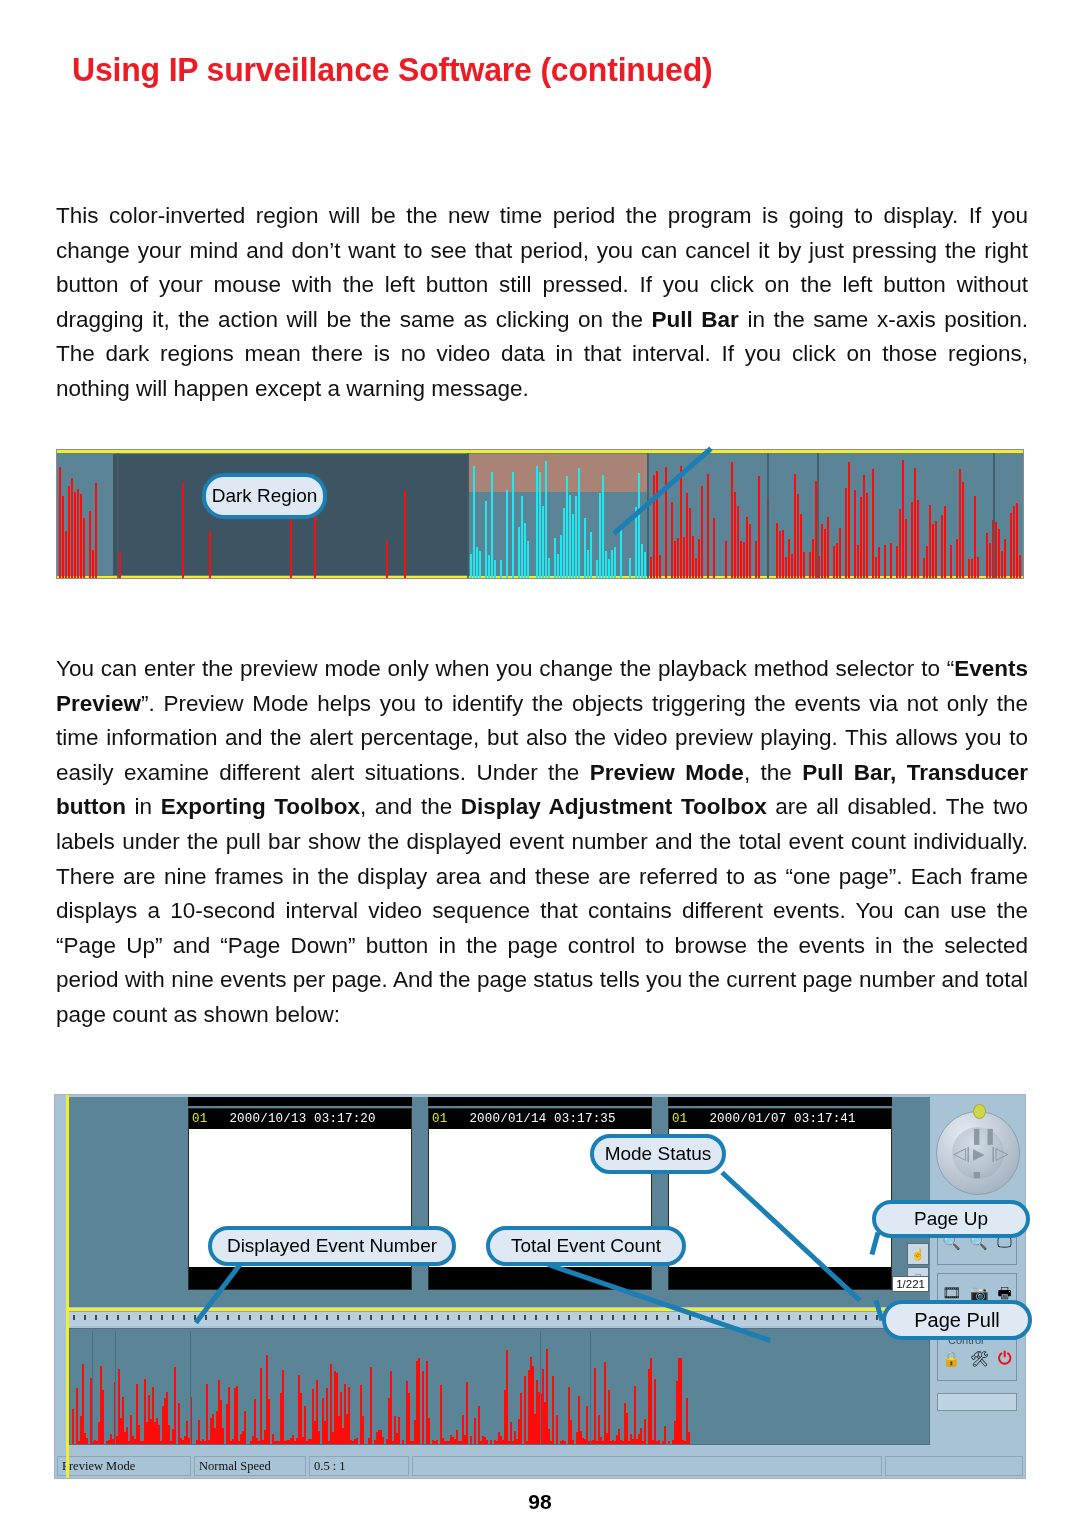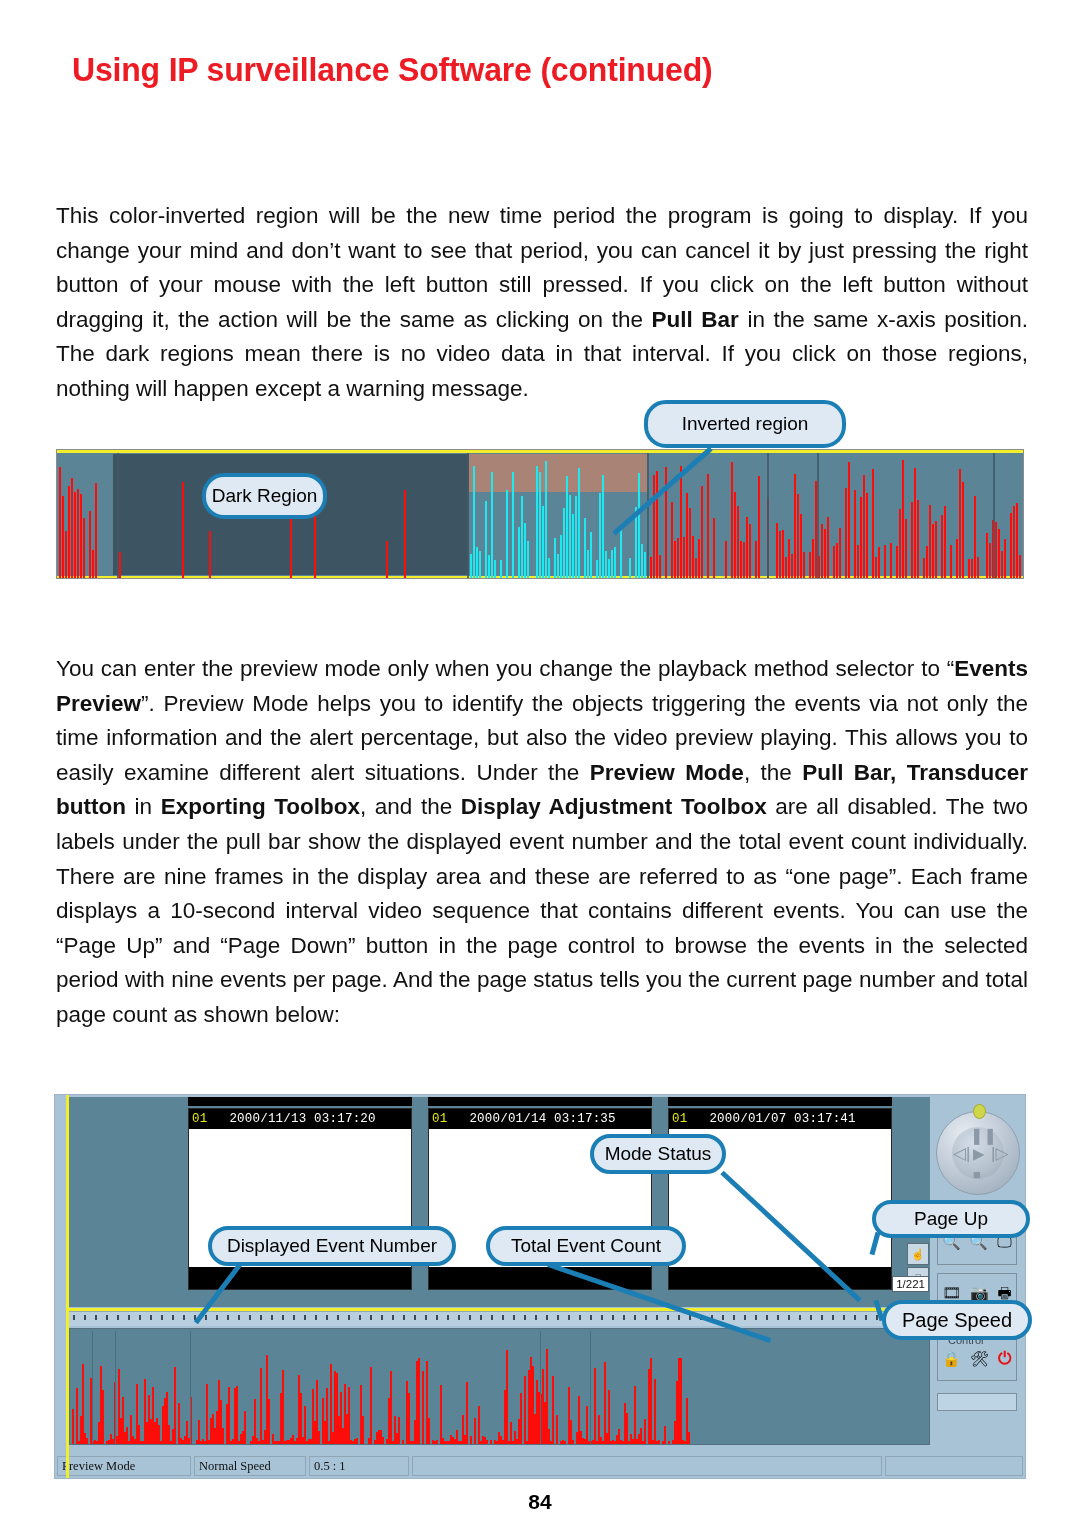--- a/index.html
+++ b/index.html
@@ -302,41 +302,38 @@
           <div class="bar" style="left:710px;height:125px;width:2px;background:#3f5b69;opacity:.85;"></div>
           <div class="bar" style="left:760px;height:125px;width:2px;background:#3f5b69;opacity:.85;"></div>
           <div class="bar" style="left:936px;height:125px;width:2px;background:#3f5b69;opacity:.85;"></div>
         </div>
     </div>
   </div>
   <div class="leader" id="lead-f1-inv" style="left: 711px; top: 445.5px; width: 128.973px; height: 5px; transform: rotate(138.772deg);"></div>
   <div class="callout" id="co-dark" style="left: 202px; top: 473px; width: 125px; height: 46px; font-size: 19px;">
       <span>Dark Region</span>
     </div>
-  <div class="callout" id="co-inv" style="left: 644px; top: 400px; width: 202px; height: 48px; font-size: 19px;">
-      <span>Inverted region</span>
-    </div>
 
 
   <div class="para" id="para2"><span>You can enter the preview mode only when you change the playback method selector to “</span><b>Events Preview</b><span>”. Preview Mode helps you to identify the objects triggering the events via not only the time information and the alert percentage, but also the video preview playing. This allows you to easily examine different alert situations. Under the </span><b>Preview Mode</b><span>, the </span><b>Pull Bar, Transducer button</b><span> in </span><b>Exporting Toolbox</b><span>, and the </span><b>Display Adjustment Toolbox</b><span> are all disabled. The two labels under the pull bar show the displayed event number and the total event count individually. There are nine frames in the display area and these are referred to as “one page”. Each frame displays a 10-second interval video sequence that contains different events. You can use the “Page Up” and “Page Down” button in the page control to browse the events in the selected period with nine events per page. And the page status tells you the current page number and total page count as shown below:</span></div>
 
   <div id="fig2">
 
     <div class="ybar"></div>
     <div class="ybar2"></div>
 
     <div class="displayarea">
       <div class="frametop" style="left:119px;"></div>
       <div class="frametop" style="left:359px;"></div>
       <div class="frametop" style="left:599px;"></div>
 
       <div class="frame" style="left:119px;">
         <div class="ts">
             <span class="ch">01</span>
-            <span>2000/11/13 03:17:20</span>
+            <span>2000/10/13 03:17:20</span>
           </div>
         <div class="body"></div>
         <div class="foot"></div>
       </div>
 
       <div class="frame" style="left:359px;">
         <div class="ts">
             <span class="ch">01</span>
             <span>2000/01/14 03:17:35</span>
           </div>
@@ -789,17 +786,17 @@
   <div class="callout" id="co-den" style="left: 208px; top: 1226px; width: 248px; height: 40px; font-size: 19px;">
       <span>Displayed Event Number</span>
     </div>
   <div class="callout" id="co-tec" style="left: 486px; top: 1226px; width: 200px; height: 40px; font-size: 19px;">
       <span>Total Event Count</span>
     </div>
   <div class="callout" id="co-pu" style="left: 872px; top: 1200px; width: 158px; height: 38px; font-size: 19px;">
       <span>Page Up</span>
     </div>
   <div class="callout" id="co-pd" style="left: 882px; top: 1300px; width: 150px; height: 40px; font-size: 20px;">
-      <span>Page  Speed</span>
-    </div>
-
-  <div class="pagenumber">84</div>
+      <span>Page  Pull</span>
+    </div>
+
+  <div class="pagenumber">98</div>
 </div>
 
 </body></html>

